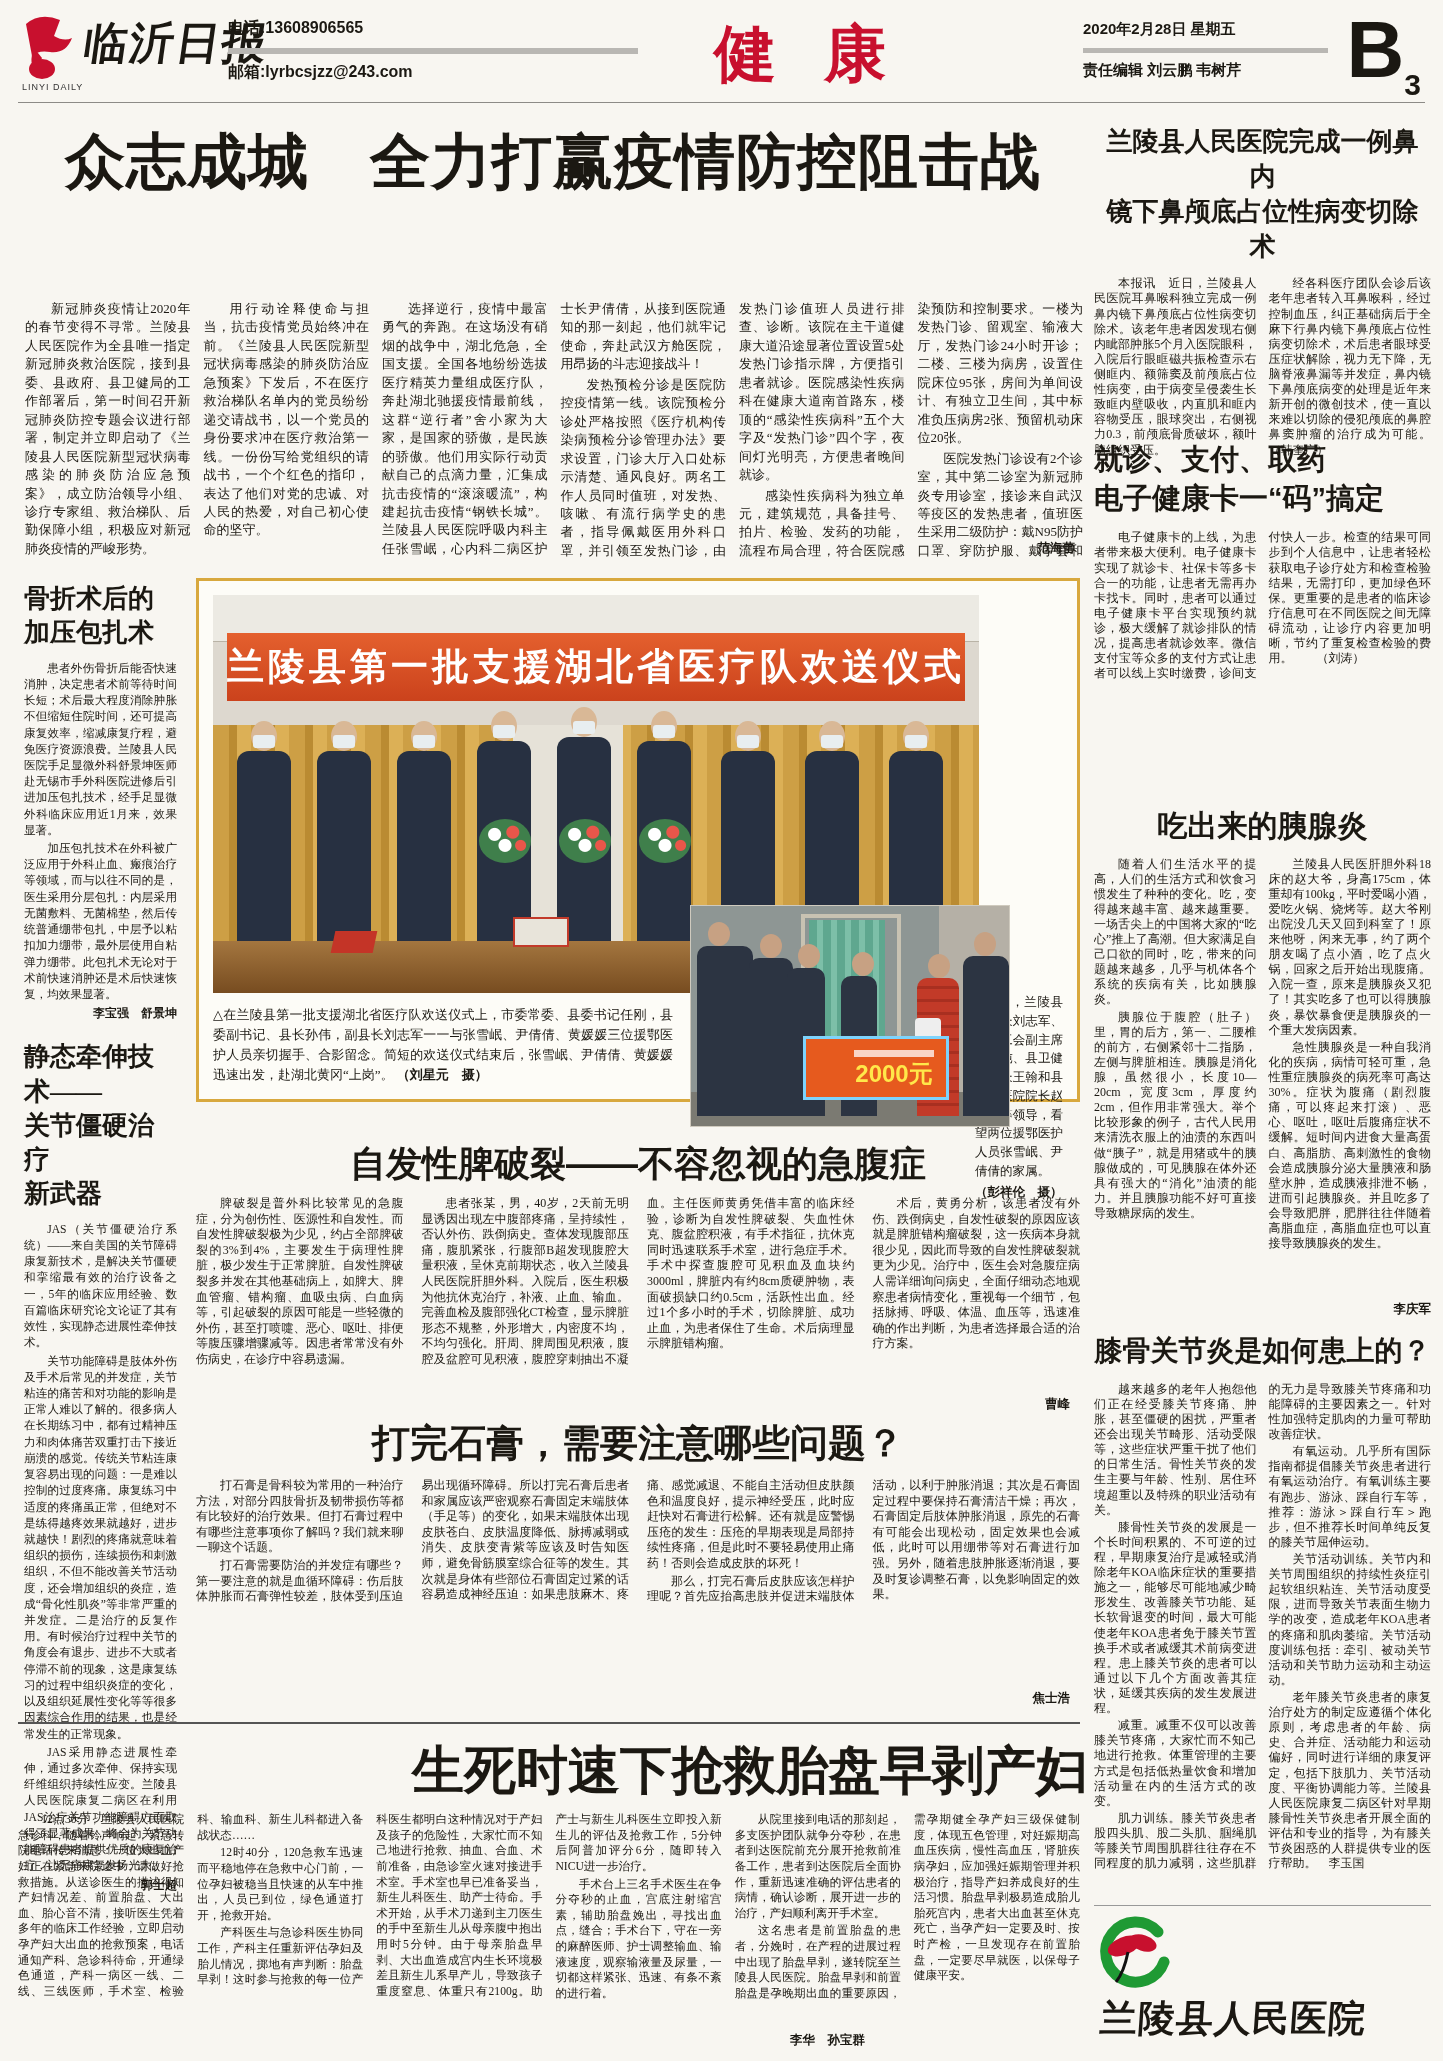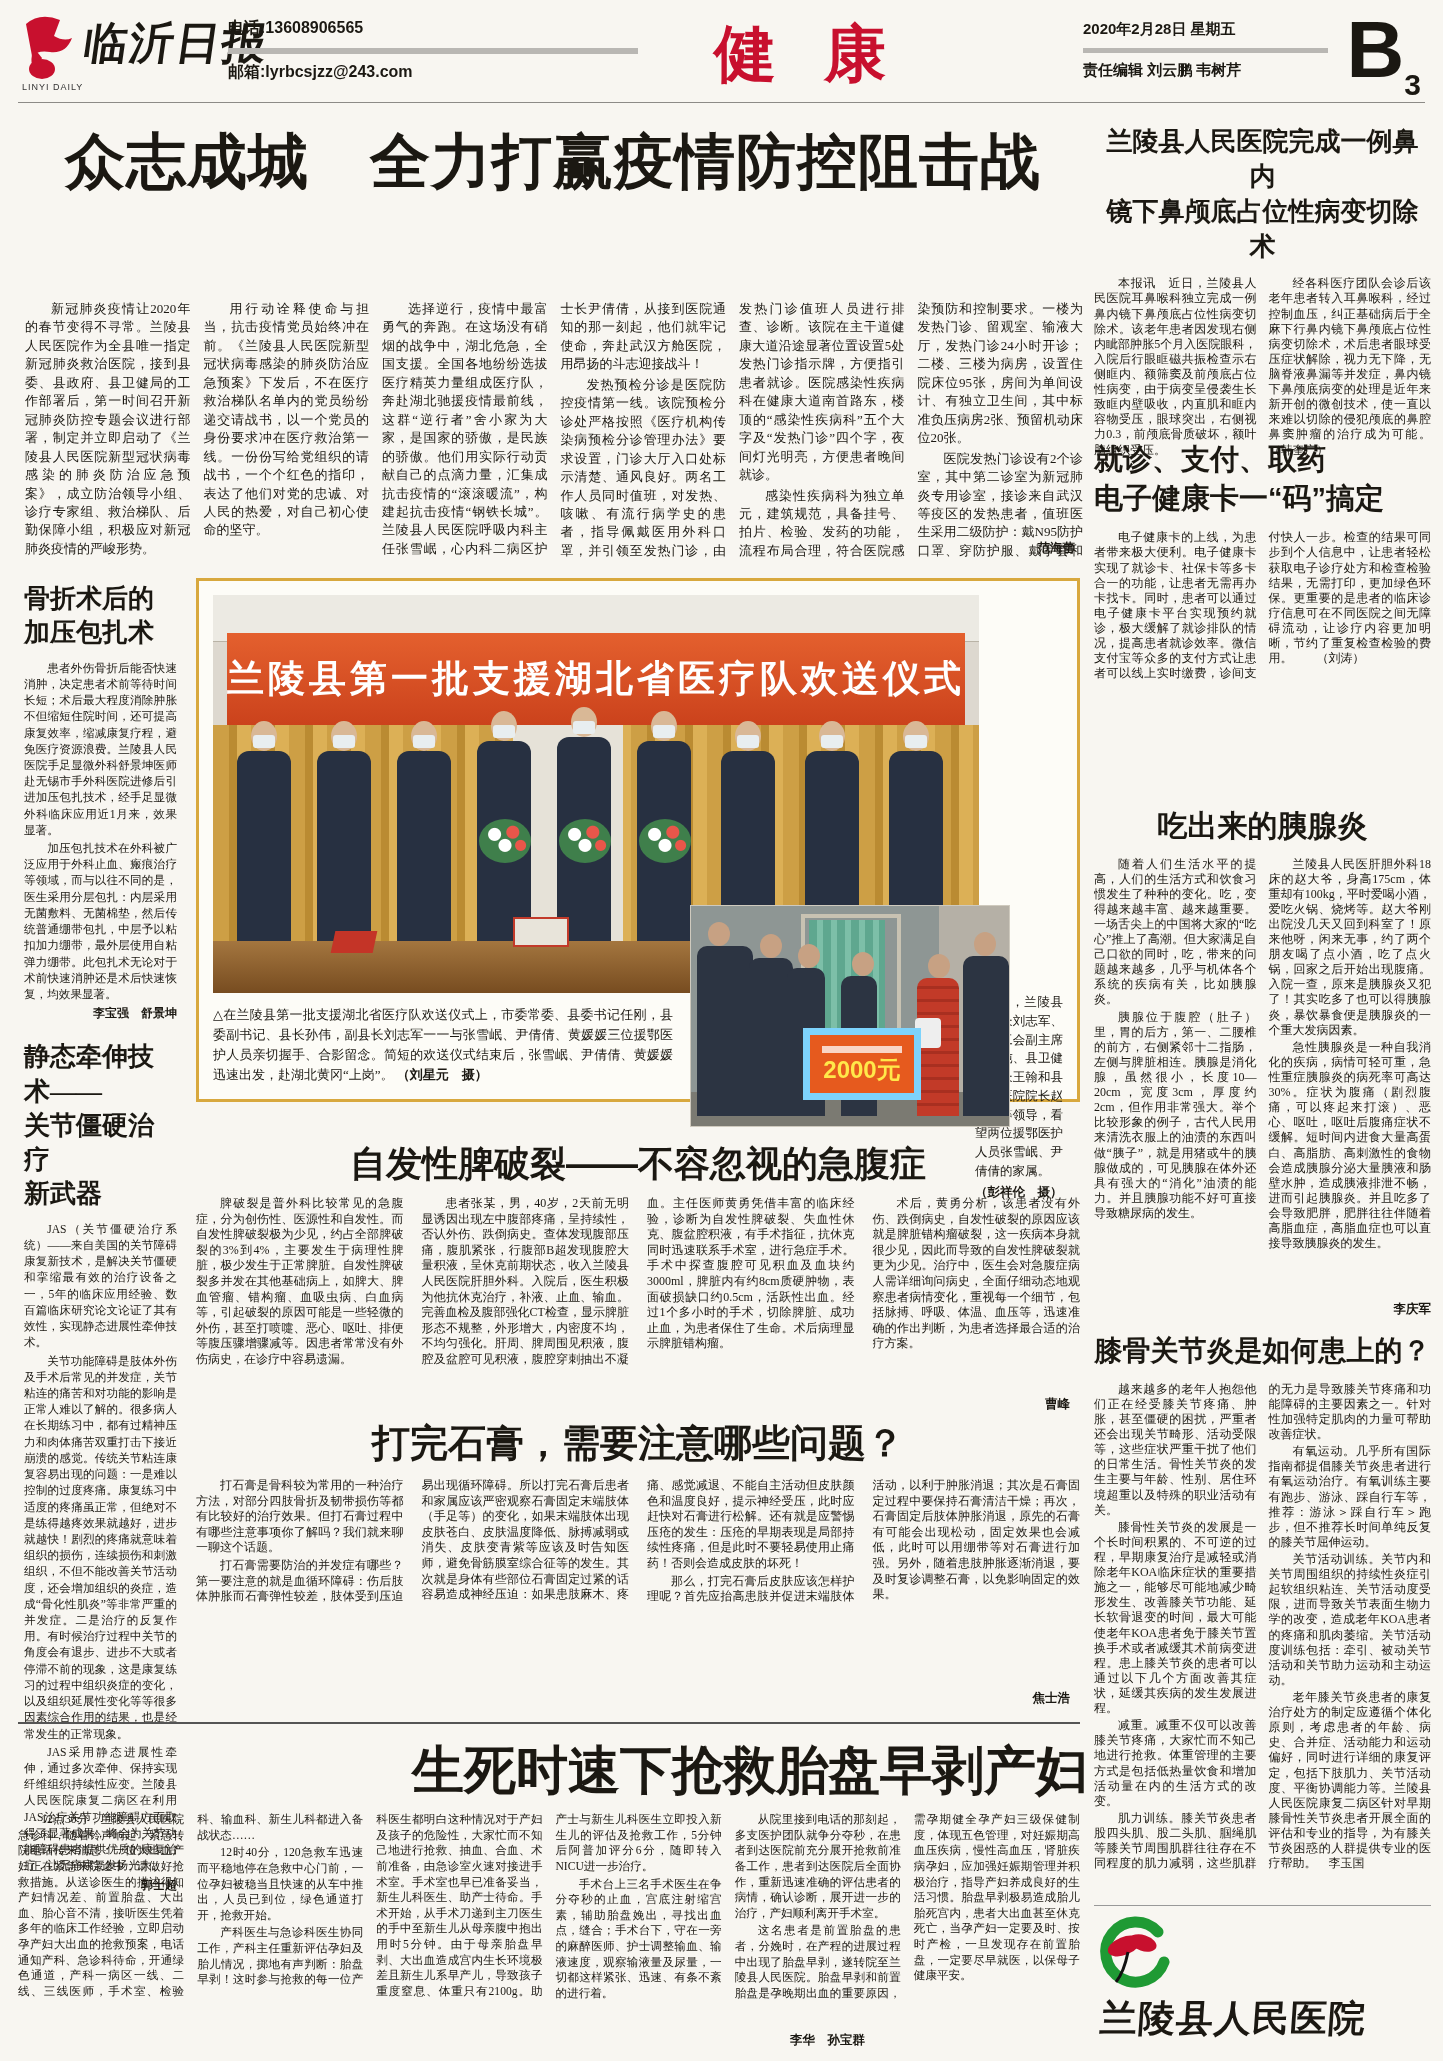--- a/index.html
+++ b/index.html
@@ -38,21 +38,21 @@
   
   #left-strip{position:absolute;left:24px;top:578px;width:153px;}
   .strip-title{font-size:26px;font-weight:900;line-height:1.32;margin:4px 0 10px 0;}
   .strip-body{font-size:11.6px;line-height:1.4;text-align:justify;}
   .strip-byline{text-align:right;font-weight:bold;font-size:12px;margin:2px 0 18px 0;}
   
   #photo-frame{position:absolute;left:196px;top:578px;width:884px;height:524px;
     border:3px solid #d8a83e;background:#fdfcf7;box-sizing:border-box;padding:14px;}
   #photo1{position:relative;width:766px;height:398px;background:#ddd8cf;overflow:hidden;float:left;}
   .p1-ceiling{position:absolute;top:0;left:0;right:0;height:46px;background:#eceae3;border-bottom:1px solid #b9b3a6;}
-  .p1-banner{position:absolute;top:38px;left:14px;right:14px;height:92px;
+  .p1-banner{position:absolute;top:38px;left:14px;right:14px;height:68px;
     background:linear-gradient(180deg,#e4602e 0%,#cb421c 100%);color:#fff;display:flex;
     align-items:center;justify-content:center;font-size:37px;font-weight:900;letter-spacing:4px;}
   .p1-curtain{position:absolute;top:130px;left:0;right:0;bottom:52px;
     background:repeating-linear-gradient(90deg,#cd9f45 0 16px,#ba8b32 16px 24px,#dcb056 24px 38px);}
   .p1-wall{position:absolute;top:130px;left:300px;width:110px;bottom:52px;background:#e6e2d8;}
   .p1-table{position:absolute;bottom:0;left:0;right:0;height:52px;
     background:linear-gradient(180deg,#a4763f,#774c20);}
   .namecard{position:absolute;bottom:40px;left:120px;width:42px;height:22px;background:#c43427;transform:skewX(-12deg);}
   .tissue{position:absolute;bottom:46px;left:300px;width:52px;height:26px;background:#e8e4da;border:2px solid #c23a2a;}
   .person{position:absolute;bottom:46px;width:54px;height:196px;background:#273041;border-radius:12px 12px 0 0;}
@@ -74,21 +74,21 @@
   .p2-door{position:absolute;left:118px;top:14px;width:76px;height:150px;
     background:repeating-linear-gradient(90deg,#5fa78f 0 8px,#7dbfa8 8px 14px);}
   .p2-doorframe{position:absolute;left:110px;top:8px;width:92px;height:160px;border:4px solid #c8c2b2;}
   .p2-wallr{position:absolute;right:0;top:0;width:70px;height:100%;background:#b5b0a6;}
   .p2-ground{position:absolute;bottom:0;left:0;right:0;height:34px;background:#7b7a72;}
   .fig{position:absolute;bottom:10px;width:44px;height:150px;background:#2c3442;border-radius:10px 10px 0 0;}
   .fig::before{content:"";position:absolute;top:-24px;left:11px;width:22px;height:24px;border-radius:50%;background:#c7a183;}
   .fig.red{background:repeating-linear-gradient(0deg,#c23a28 0 10px,#a82f20 10px 13px),
            repeating-linear-gradient(90deg,transparent 0 10px,rgba(0,0,0,.25) 10px 13px),#c23a28;}
   .p2-sign{position:absolute;left:112px;bottom:26px;width:104px;height:58px;background:#e65a1e;
-    border:7px solid #7dd3fc;display:flex;flex-direction:column;align-items:center;justify-content:center;}
+    border:3px solid #7dd3fc;display:flex;flex-direction:column;align-items:center;justify-content:center;padding-left:36px;}
   .p2-sign .small{width:80px;height:7px;background:rgba(255,255,255,.75);margin-bottom:5px;}
   .p2-sign .amt{color:#ffe84a;font-size:24px;font-weight:900;font-family:"Liberation Sans",sans-serif;line-height:1;}
   .p2-kettle{position:absolute;left:224px;bottom:78px;width:26px;height:30px;background:#eee;border-radius:4px;}
   
   #spleen-head{position:absolute;left:196px;top:1140px;width:884px;text-align:center;
     font-size:36px;font-weight:900;}
   #spleen-body{position:absolute;left:196px;top:1196px;width:884px;height:224px;
     column-count:4;column-gap:18px;font-size:12px;line-height:1.3;}
   #spleen-byline{position:absolute;left:940px;top:1396px;width:130px;text-align:right;font-weight:bold;font-size:12.5px;}
   #cast-head{position:absolute;left:196px;top:1418px;width:884px;text-align:center;

